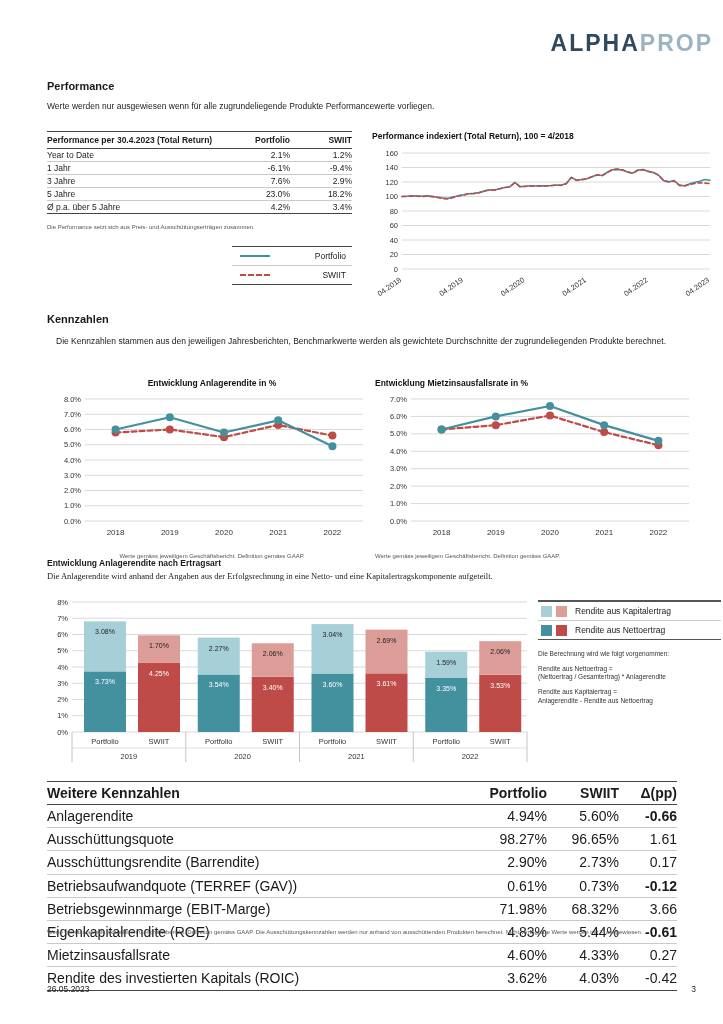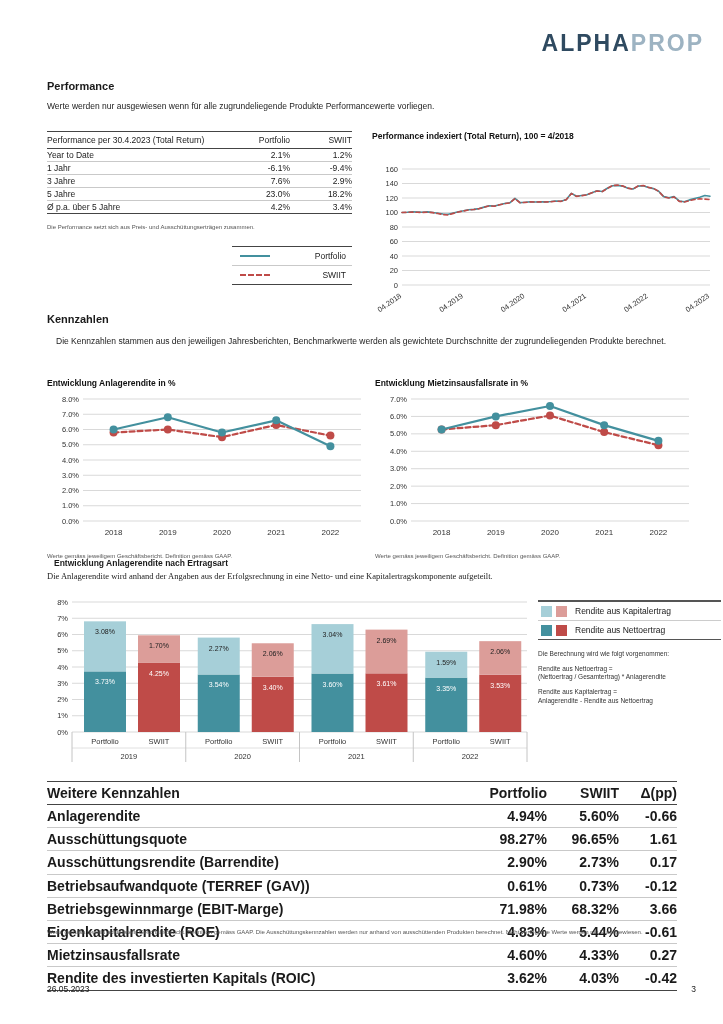--- a/index.html
+++ b/index.html
@@ -1,77 +1,77 @@
 <!DOCTYPE html>
 <html><head>
 <meta charset="utf-8">
 <style>
   * { margin:0; padding:0; box-sizing:border-box; }
   html,body { background:#ffffff; }
   .page {
     position:relative; width:723px; height:1024px; background:#fff;
     font-family:"Liberation Sans", sans-serif; color:#1a1a1a; overflow:hidden;
   }
-  .logo { position:absolute; top:30px; right:19px; font-size:23px; font-weight:bold; letter-spacing:2px;text-align:center; }
+  .logo { position:absolute; top:30px; right:10px; font-size:23px; font-weight:bold; letter-spacing:2px;text-align:center; }
   .logo .p1 { color:#2f4a60; }
   .logo .p2 { color:#9db3c2; }
 
   .h1 { font-size:11px; font-weight:bold; }
   .body-text { font-size:8.5px; color:#222; }
   .chart-title { font-size:8.5px; font-weight:bold; color:#111; }
   .tiny-note { font-size:6px; color:#555; }
 
   #perf-heading { position:absolute; left:47px; top:80px; }
   #perf-intro   { position:absolute; left:47px; top:101px; width:520px; }
 
   
   .perf-table { position:absolute; left:47px; top:131px; width:305px; border-collapse:collapse; font-size:8.5px; }
-  .perf-table th { border-top:1.5px solid #444; border-bottom:1.5px solid #444; padding:3px 0 3px 0; font-weight:normal; }
+  .perf-table th { border-top:1.5px solid #444; border-bottom:1.5px solid #444; padding:3px 0 3px 0; font-weight:bold; }
   .perf-table td { border-bottom:1px solid #c9c9c9; padding:1px 0; }
   .perf-table tr:last-child td { border-bottom:1.5px solid #444; }
   .perf-table .num { text-align:right; width:62px; }
   #perf-footnote { position:absolute; left:47px; top:224px; }
 
   .legend-box { position:absolute; left:232px; top:246px; width:120px; border-top:1.5px solid #444; border-bottom:1.5px solid #444; font-size:8.5px; }
   .legend-box .row { display:flex; align-items:center; padding:4px 2px; }
   .legend-box .row + .row { border-top:1px solid #c9c9c9; }
   .legend-box .lab { flex:1; text-align:right; padding-right:4px; }
   .lswatch { width:30px; margin-left:6px; }
   .lswatch.solid { border-top:2.2px solid #43909e; }
   .lswatch.dashed { border-top:2.2px dashed #bf4b48; }
 
   #idx-chart-block { position:absolute; left:372px; top:131px; width:350px; }
-  #idx-chart-block .chart-title { margin-bottom:20px; }
+  #idx-chart-block .chart-title { margin-bottom:4px; }
 
   #kz-heading { position:absolute; left:47px; top:313px; }
   #kz-intro   { position:absolute; left:47px; top:336px; width:640px;padding-left:9px; }
 
   .mini-chart { position:absolute; top:378px; width:330px; }
-  #mini1 { left:47px; }
+  #mini1 { left:47px;text-align:center; }
   #mini2 { left:375px; }
   .mini-chart .chart-title { margin-bottom:5px; }
   .mini-chart .tiny-note { margin-top:4px; }
 
-  #ertrag-heading  { position:absolute; left:54px; top:558px; font-size:8.5px; font-weight:bold; }
+  #ertrag-heading  { position:absolute; left:47px; top:558px; font-size:8.5px; font-weight:bold; }
   #ertrag-subtitle { position:absolute; left:47px; top:571px; width:560px;font-family:Liberation Serif, serif; }
 
   #bar-block { position:absolute; left:38px; top:594px; }
 
   .legend-box2 { position:absolute; left:538px; top:600px; width:183px; border-top:2px solid #555; border-bottom:1.5px solid #555; font-size:8.5px; }
   .legend-box2 .row { display:flex; align-items:flex-start; padding:3.5px 3px; }
   .legend-box2 .row + .row { border-top:1px solid #ccc; }
   .sq { width:11px; height:11px; margin-right:4px; display:inline-block; }
   .legend-box2 .lab { margin-left:4px; }
 
   #calc-notes { position:absolute; left:538px; top:650px; width:180px; font-size:6.5px; color:#333; line-height:1.25; }
   #calc-notes .blank { height:7px; }
 
   .wk-table { position:absolute; left:47px; top:781px; width:630px; border-collapse:collapse; font-size:14px; }
   .wk-table th { border-top:1.5px solid #444; border-bottom:1.5px solid #444; padding:3px 0; font-weight:bold; }
-  .wk-table td { border-bottom:1px solid #c9c9c9; padding:3.1px 0;font-weight:bold; }
+  .wk-table td { border-bottom:1px solid #c9c9c9; padding:3.1px 0; }
   .wk-table tr:last-child td { border-bottom:1.5px solid #444; }
   .wk-table .num { text-align:right; width:72px; }
   .wk-table .num.delta { width:58px; }
   .wk-table td.bold, .wk-table th.bold { font-weight:bold;margin-top:20px; }
   #wk-footnote { position:absolute; left:47px; top:929px; width:640px; }
 
   #footer-date { position:absolute; left:47px; top:984px; font-size:8.5px; }
   #footer-page { position:absolute; right:27px; top:984px; font-size:8.5px; }
 
   svg text { font-family:"Liberation Sans", sans-serif; }

